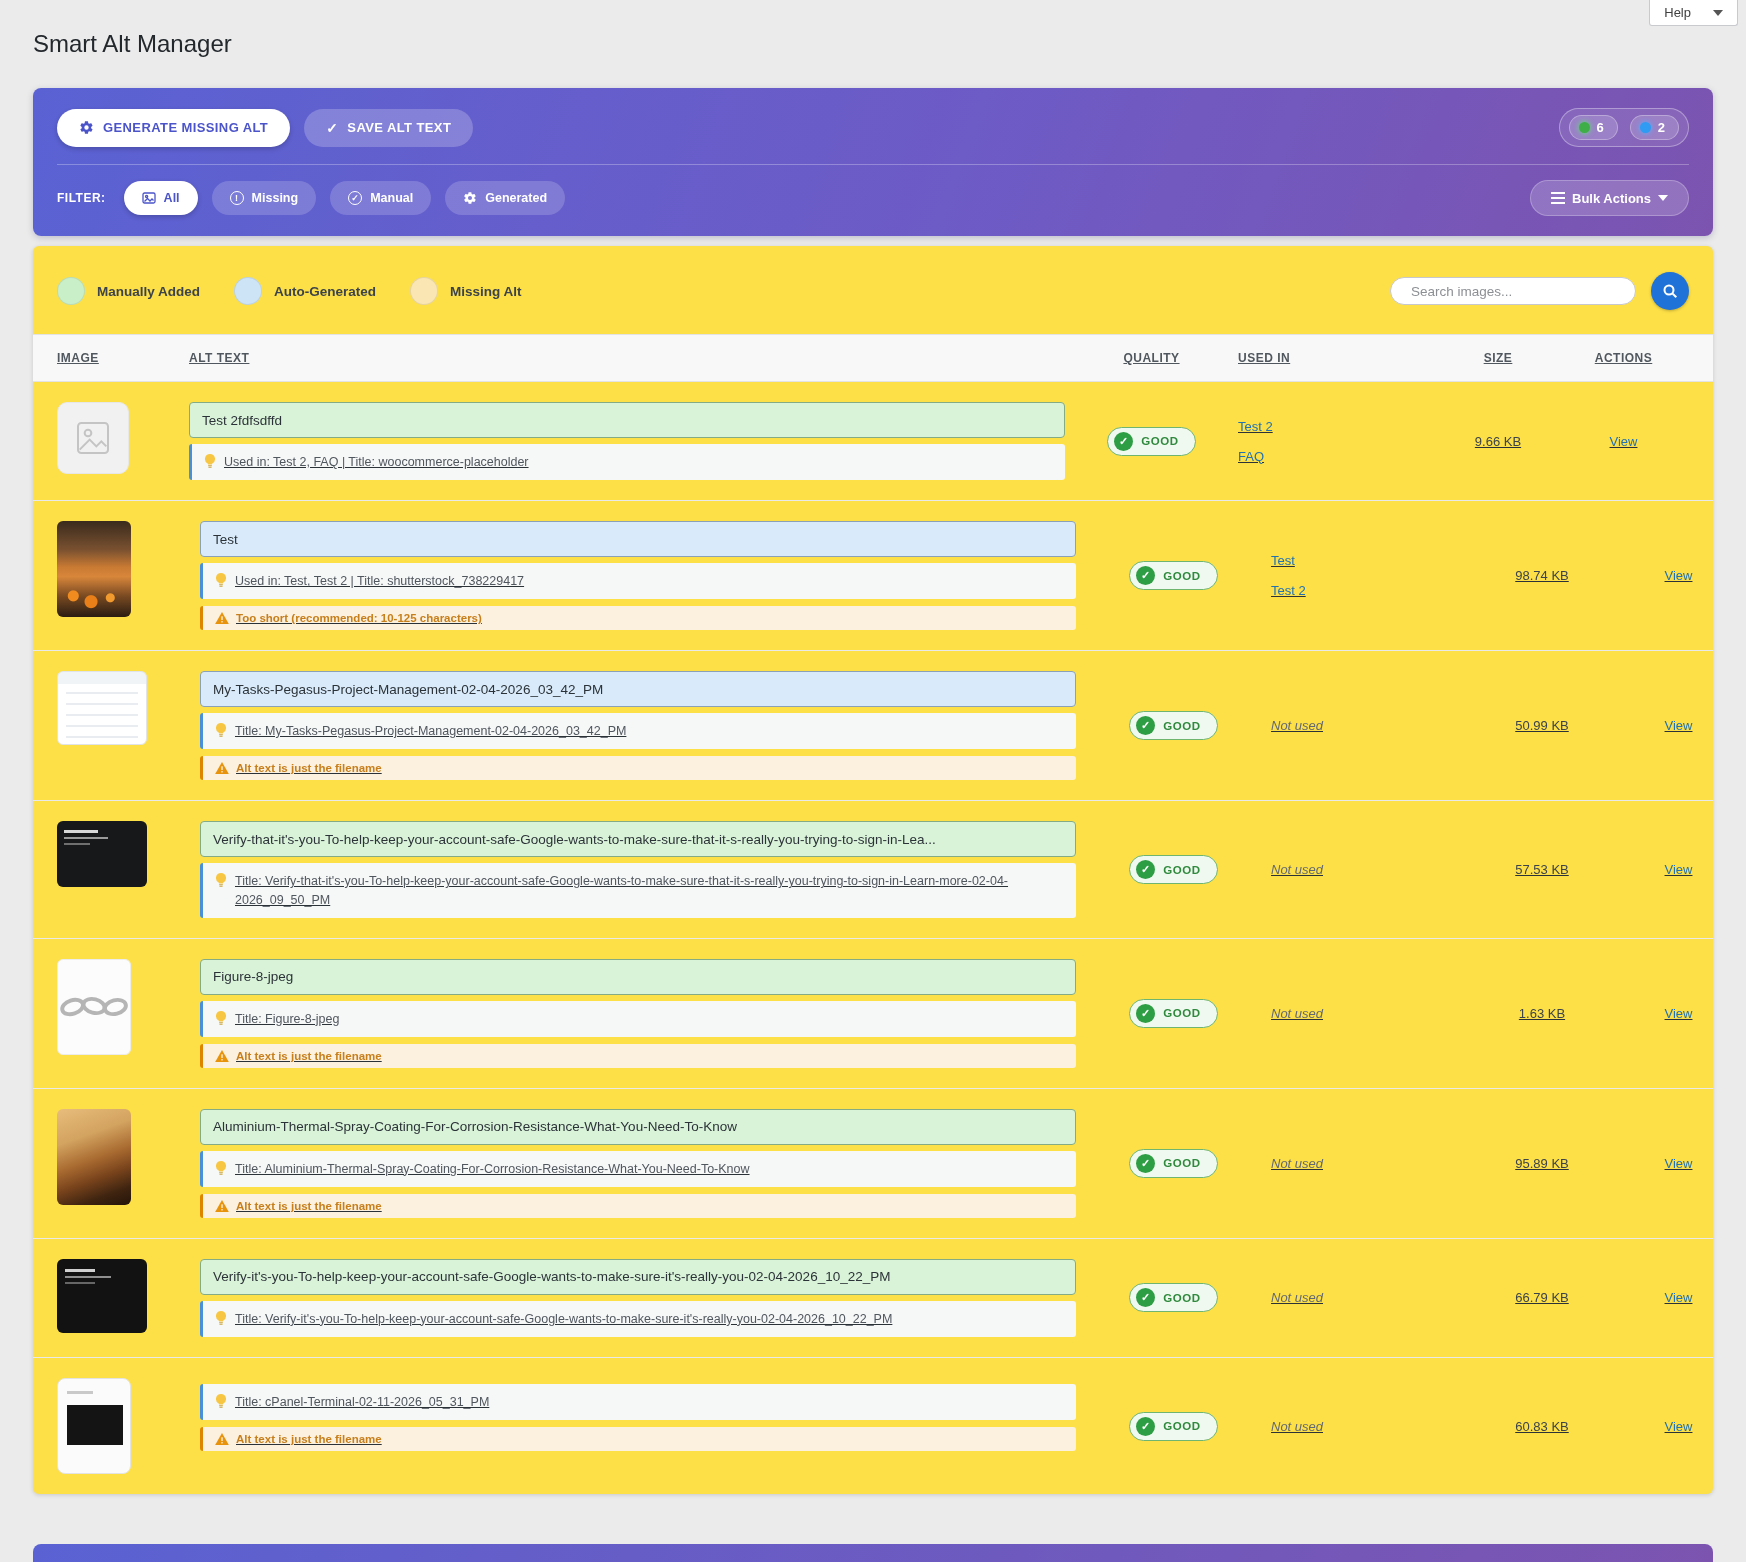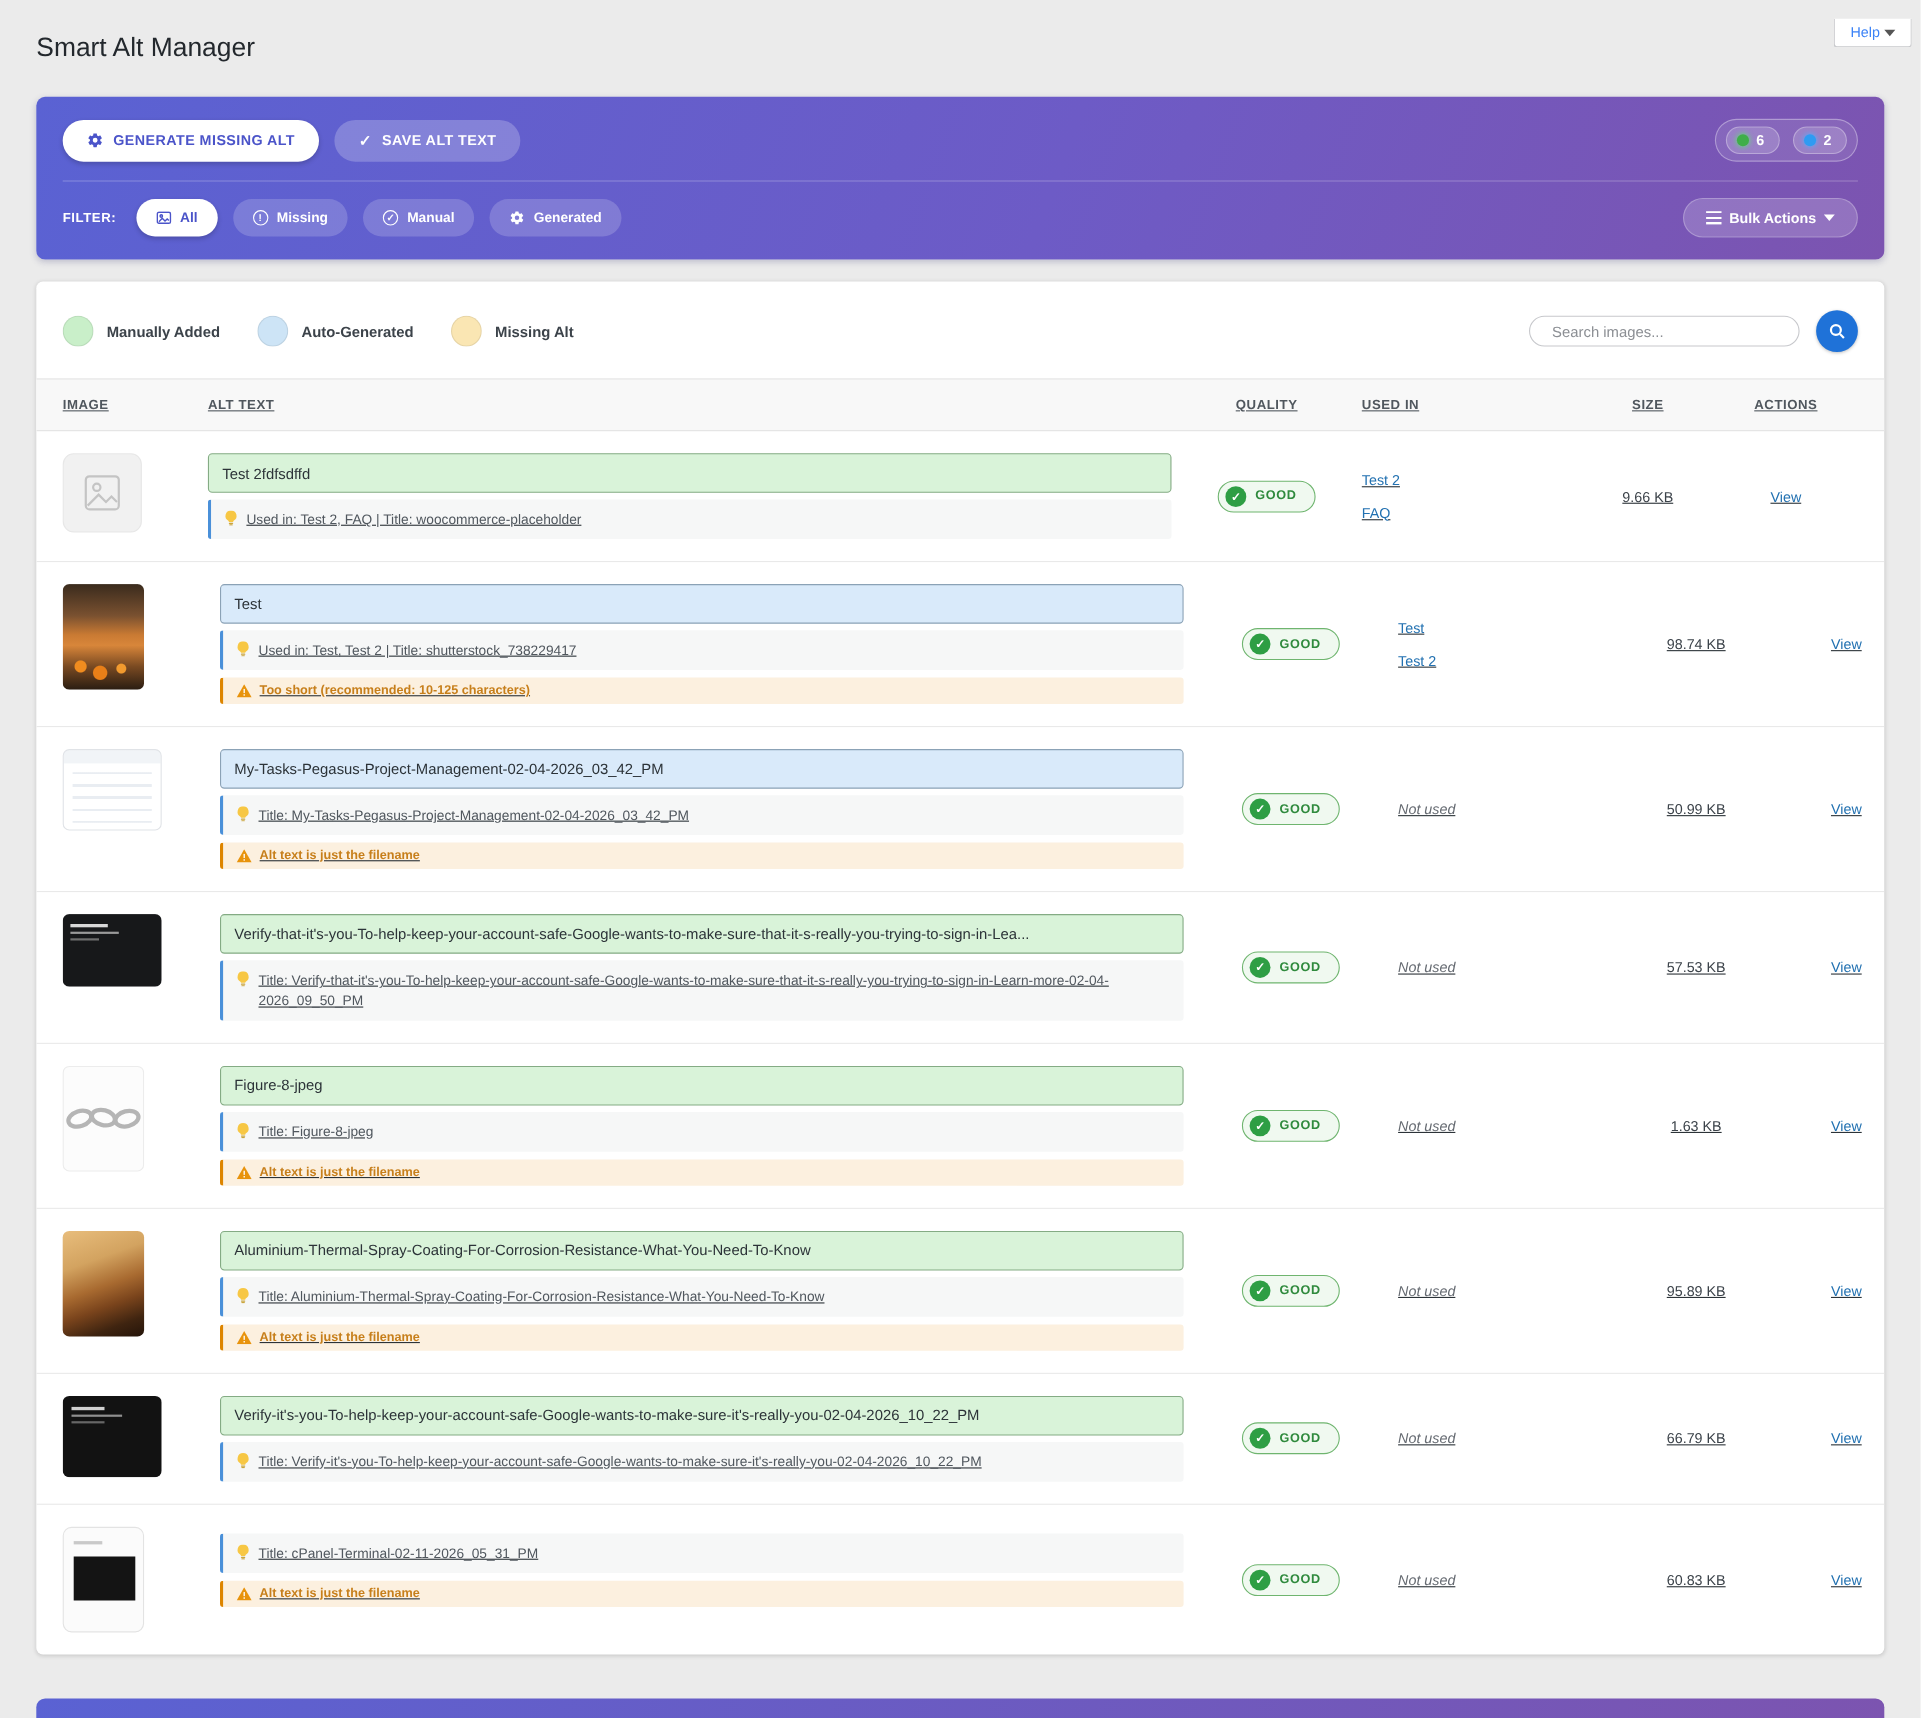--- a/index.html
+++ b/index.html
@@ -8,25 +8,25 @@
     background: #ebebeb;
     font-family: "Liberation Sans", sans-serif;
     color: #2c3338;
     position: relative;
     font-size: 13px;
   }
   .wrap { margin: 0 33px; position: relative; }
 
   
   .help-tab {
-    position: absolute; top: 17px; right: 8px;
+    position: absolute; top: 0; right: 8px;
     background: #fff; border: 1px solid #c9cacd; border-top: none;
     border-radius: 0 0 3px 3px;
-    padding: 5px 14px; display: flex; align-items: center; gap: 4px;
-    color: #3b82f6; font-size: 13px; cursor: pointer;
+    padding: 5px 14px; display: flex; align-items: center; gap: 22px;
+    color: #404040; font-size: 13px; cursor: pointer;
   }
   .caret-down { width: 0; height: 0; border-left: 5px solid transparent; border-right: 5px solid transparent; border-top: 6px solid #555; }
 
   
   .page-title { font-size: 24px; font-weight: 400; color: #23282d; padding: 30px 0 0 0; margin-bottom: 30px; }
 
   
   .toolbar {
     background: linear-gradient(110deg, #5a62d3 0%, #6d5bc6 55%, #7c54b0 100%);
     border-radius: 8px; padding: 20px 24px;
@@ -80,21 +80,21 @@
     margin-left: auto; display: inline-flex; align-items: center; gap: 7px;
     height: 36px; padding: 0 20px; border-radius: 18px;
     background: rgba(255,255,255,.18); border: 1px solid rgba(255,255,255,.25);
     color: #fff; font-family: inherit; font-size: 13px; font-weight: 700; cursor: pointer;
   }
   .hamb { width: 14px; height: 12px; background: linear-gradient(#fff 0 2px, transparent 2px 5px, #fff 5px 7px, transparent 7px 10px, #fff 10px 12px); }
   .chev-white { width: 0; height: 0; border-left: 5px solid transparent; border-right: 5px solid transparent; border-top: 6px solid #fff; }
 
   
   .card {
-    background: #ffffff; border-radius: 6px; margin-top: 20px;
+    background: #fde047; border-radius: 6px; margin-top: 10px;
     box-shadow: 0 1px 4px rgba(0,0,0,.15);
     overflow: hidden;
   }
   .legend-bar { display: flex; align-items: center; padding: 26px 24px 24px; }
   .legend-item { display: flex; align-items: center; gap: 12px; margin-right: 34px; }
   .legend-dot { width: 28px; height: 28px; border-radius: 50%; border: 1px solid rgba(0,0,0,.08); }
   .legend-label { font-size: 13.5px; font-weight: 700; color: #3c434a; }
   .search-group { margin-left: auto; display: flex; align-items: center; gap: 15px; }
   .search-input {
     width: 246px; height: 28px; border: 1px solid #c7c8cc; border-radius: 22px;

